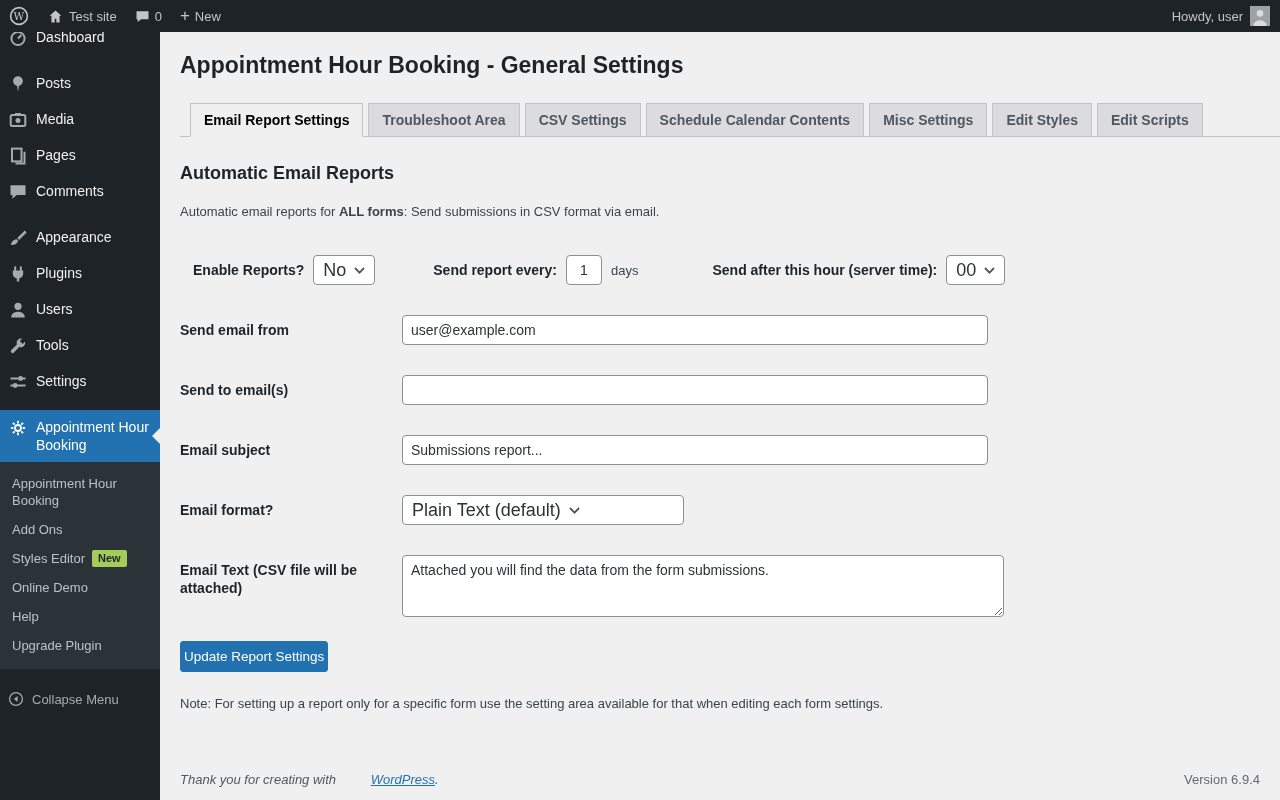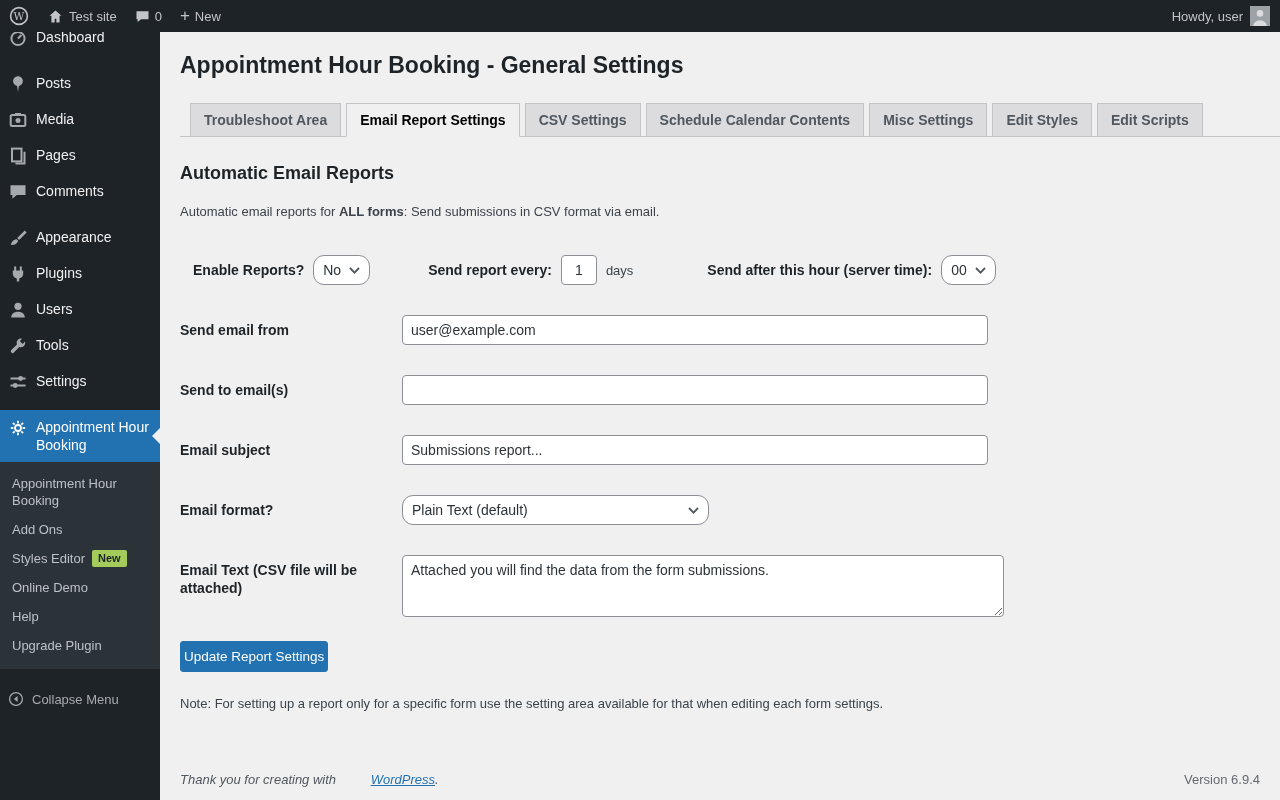--- a/index.html
+++ b/index.html
@@ -65,40 +65,40 @@
   }
   .nav-tab.active { background:#f0f0f1; color:#000; border-bottom-color:#f0f0f1; }
 
   h2.section-title { font-size:18px; font-weight:700; color:#1d2327; margin-top:26px; }
   .intro { margin-top:20px; font-size:13px; color:#3c434a; }
   .intro b { font-weight:700; }
 
   
   .wp-select {
     display:inline-flex; align-items:center; gap:8px;
-    background:#fff; border:1px solid #8c8f94; border-radius:11px;
-    padding:0 9px; height:30px; font-size:14px; color:#2c3338; cursor:pointer;
+    background:#fff; border:1px solid #8c8f94; border-radius:4px;
+    padding:0 9px; height:30px; font-size:18px; color:#2c3338; cursor:pointer;
   }
   .wp-select .chev { display:flex; }
   .wp-input {
     background:#fff; border:1px solid #8c8f94; border-radius:4px;
     height:30px; padding:0 8px; font-size:14px; color:#2c3338; font-family:"Liberation Sans", sans-serif;
   }
   textarea.wp-input { height:62px; padding:6px 8px; resize:vertical; line-height:17px; }
   .flabel { font-weight:700; font-size:14px; color:#1d2327; }
 
   .row-inline { margin-top:36px; padding-left:13px; display:flex; align-items:center; }
   .row-inline .grp { display:flex; align-items:center; gap:9px; }
   .row-inline .gap1 { width:58px; } .row-inline .gap2 { width:74px; }
   .unit { font-size:13px; color:#3c434a; }
 
   .field-row { display:flex; margin-top:30px; }
   .field-row .flabel { width:222px; flex:0 0 222px; padding-top:6px; line-height:18px; }
   .w-email { width:586px; }
-  .w-format { width:307px; justify-content:space-between; }
+  .w-format { width:282px; justify-content:flex-start; }
   .w-textarea { width:602px; }
   .w-tiny { width:36px; text-align:center; }
 
   .button-primary {
     margin-top:24px; background:#2271b1; border:1px solid #2271b1; color:#fff;
     border-radius:3px; padding:7px 3px; font-size:13.5px; font-weight:400; cursor:pointer;
     font-family:"Liberation Sans", sans-serif;
   }
   .note { margin-top:24px; font-size:13px; color:#3c434a; }
 
@@ -302,22 +302,22 @@
     <span>Collapse Menu</span>
   </div>
 </div>
 
 <div class="content">
   <div class="wrap">
 
     <h1 class="page-title">Appointment Hour Booking - General Settings</h1>
 
     <div class="nav-tabs">
+      <span class="nav-tab active">Email Report Settings</span>
       <span class="nav-tab">Troubleshoot Area</span>
-      <span class="nav-tab active">Email Report Settings</span>
       <span class="nav-tab">CSV Settings</span>
       <span class="nav-tab">Schedule Calendar Contents</span>
       <span class="nav-tab">Misc Settings</span>
       <span class="nav-tab">Edit Styles</span>
       <span class="nav-tab">Edit Scripts</span>
     </div>
 
     <h2 class="section-title">Automatic Email Reports</h2>
 
     <p class="intro">

